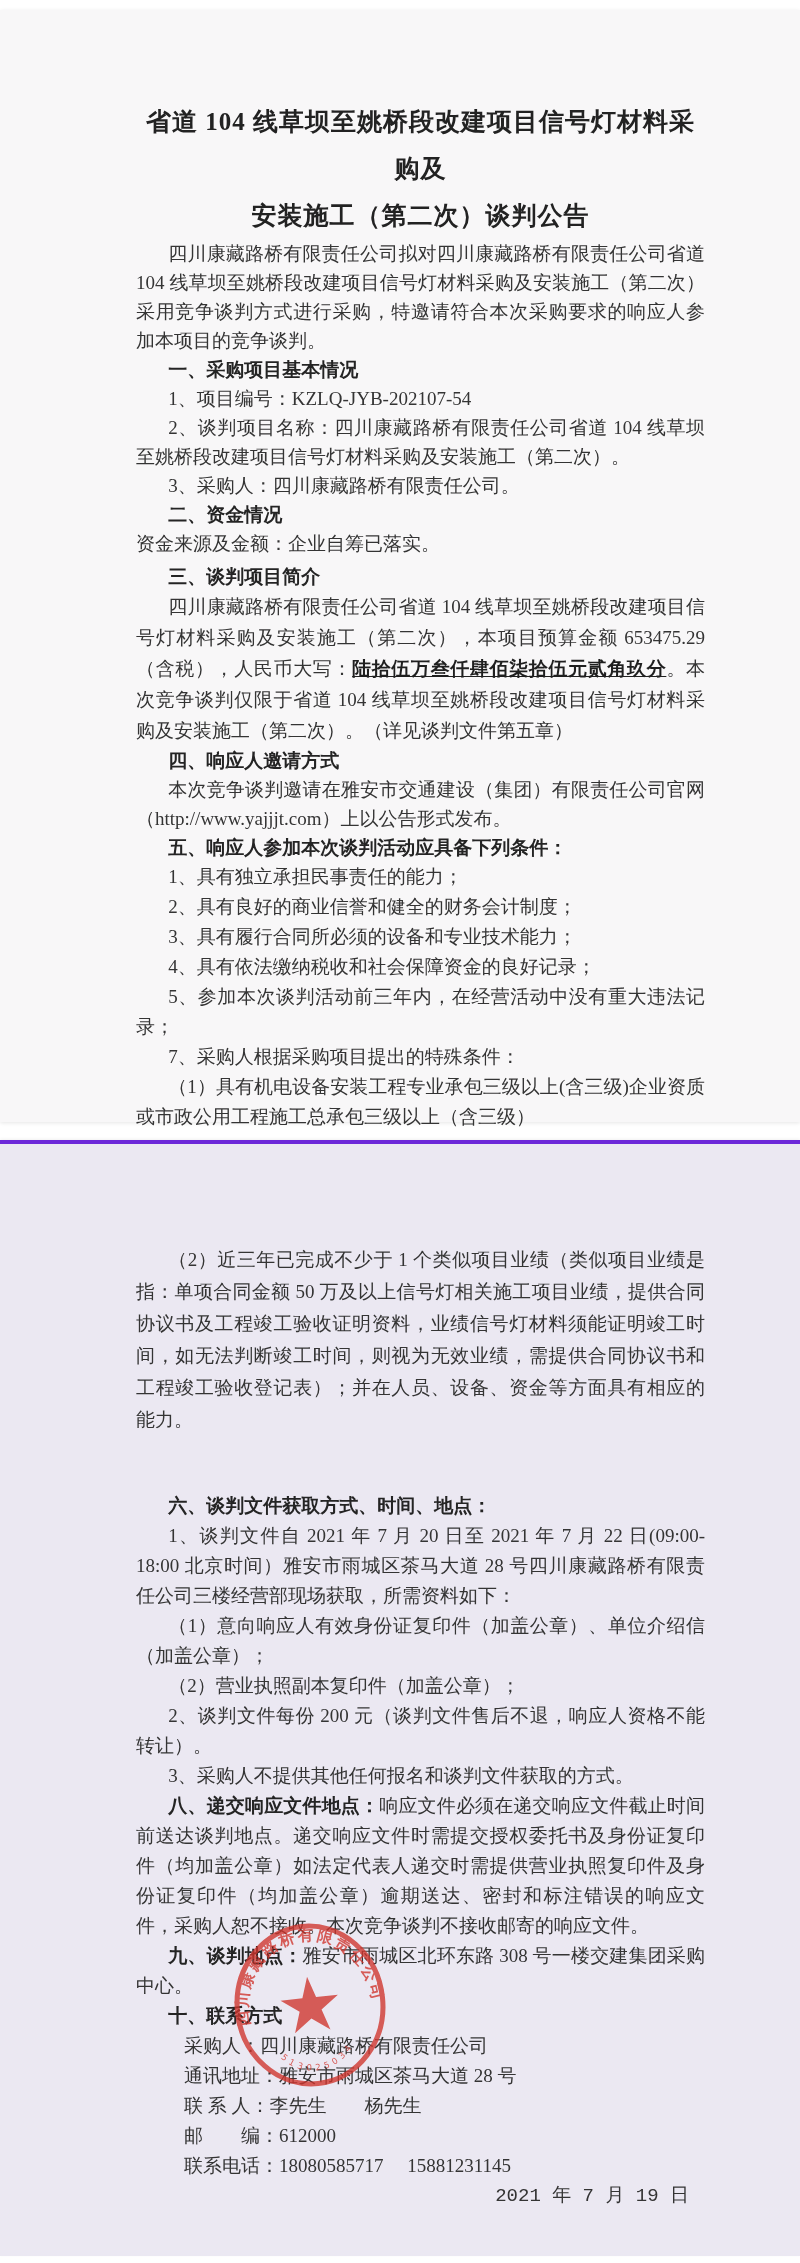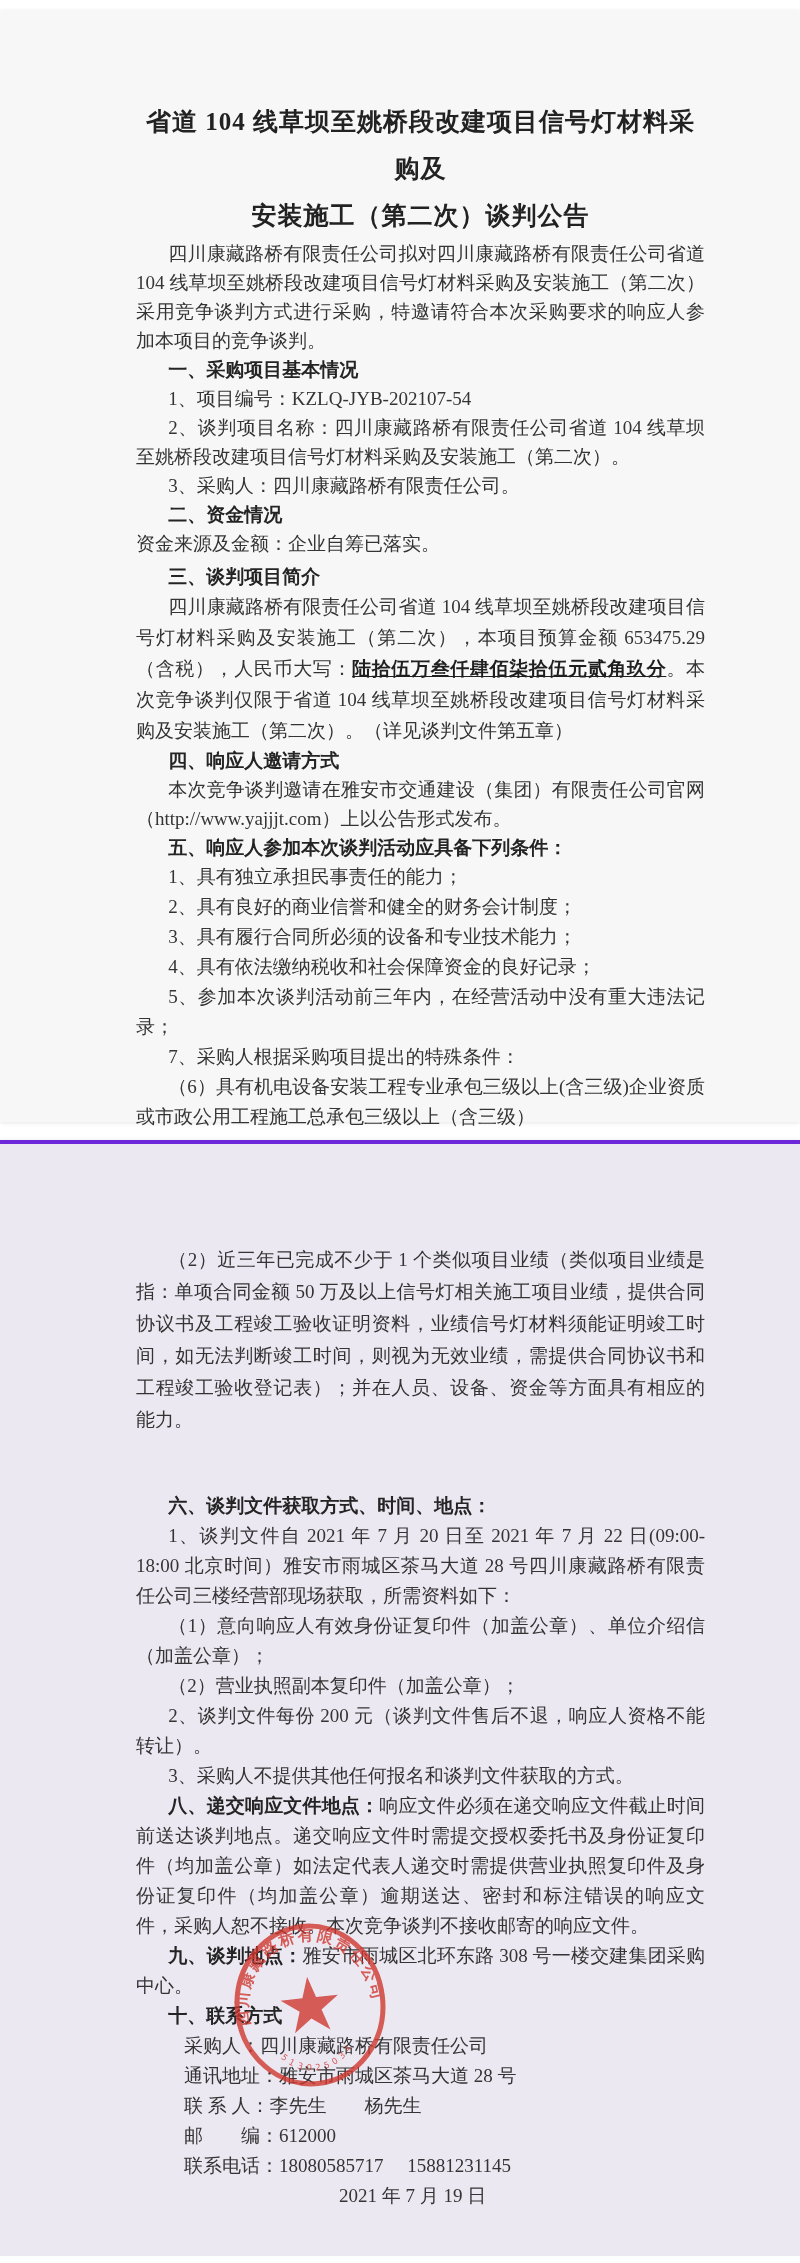--- a/index.html
+++ b/index.html
@@ -29,21 +29,21 @@
   }
   .body-text{font-size:19px;line-height:29px;}
   #page2 .body-text{line-height:30px;}
   .lh31{line-height:31px;}
   .ind{text-indent:1.7em;}
   .b{font-weight:bold;color:#242424;}
   .amount{font-weight:bold;text-decoration:underline;color:#1f1f1f;}
   .mt4{margin-top:4px;}
   .mt55{margin-top:55px;}
   .contact{line-height:31px;margin-left:48px;}
-  .date-line{text-align:center;padding-right:16px;margin-top:0;line-height:31px;}
+  .date-line{text-align:right;padding-right:16px;margin-top:0;line-height:31px;font-family:Liberation Mono, monospace;}
   #seal{
     position:absolute;left:230px;top:776px;width:160px;height:170px;
     opacity:0.78;transform:rotate(-6deg);pointer-events:none;
   }
 </style>
 </head>
 <body>
 
 <div id="canvas">
 
@@ -69,21 +69,21 @@
     <p class="body-text ind b">四、响应人邀请方式</p>
     <p class="body-text ind">本次竞争谈判邀请在雅安市交通建设（集团）有限责任公司官网（http://www.yajjjt.com）上以公告形式发布。</p>
 
     <p class="body-text ind b">五、响应人参加本次谈判活动应具备下列条件：</p>
     <p class="body-text ind" style="line-height:30px">1、具有独立承担民事责任的能力；</p>
     <p class="body-text ind" style="line-height:30px">2、具有良好的商业信誉和健全的财务会计制度；</p>
     <p class="body-text ind" style="line-height:30px">3、具有履行合同所必须的设备和专业技术能力；</p>
     <p class="body-text ind" style="line-height:30px">4、具有依法缴纳税收和社会保障资金的良好记录；</p>
     <p class="body-text ind" style="line-height:30px">5、参加本次谈判活动前三年内，在经营活动中没有重大违法记录；</p>
     <p class="body-text ind" style="line-height:30px">7、采购人根据采购项目提出的特殊条件：</p>
-    <p class="body-text ind" style="line-height:30px">（6）具有机电设备安装工程专业承包三级以上(含三级)企业资质或市政公用工程施工总承包三级以上（含三级）</p>
+    <p class="body-text ind" style="line-height:30px">（1）具有机电设备安装工程专业承包三级以上(含三级)企业资质或市政公用工程施工总承包三级以上（含三级）</p>
   </div>
 
   <div class="page" id="page2">
     <p class="body-text ind" style="line-height:32px">（2）近三年已完成不少于 1 个类似项目业绩（类似项目业绩是指：单项合同金额 50 万及以上信号灯相关施工项目业绩，提供合同协议书及工程竣工验收证明资料，业绩信号灯材料须能证明竣工时间，如无法判断竣工时间，则视为无效业绩，需提供合同协议书和工程竣工验收登记表）；并在人员、设备、资金等方面具有相应的能力。</p>
 
     <p class="body-text ind b mt55">六、谈判文件获取方式、时间、地点：</p>
     <p class="body-text ind">1、谈判文件自 2021 年 7 月 20 日至 2021 年 7 月 22 日(09:00-18:00 北京时间）雅安市雨城区茶马大道 28 号四川康藏路桥有限责任公司三楼经营部现场获取，所需资料如下：</p>
     <p class="body-text ind">（1）意向响应人有效身份证复印件（加盖公章）、单位介绍信（加盖公章）；</p>
     <p class="body-text ind">（2）营业执照副本复印件（加盖公章）；</p>
     <p class="body-text ind">2、谈判文件每份 200 元（谈判文件售后不退，响应人资格不能转让）。</p>

